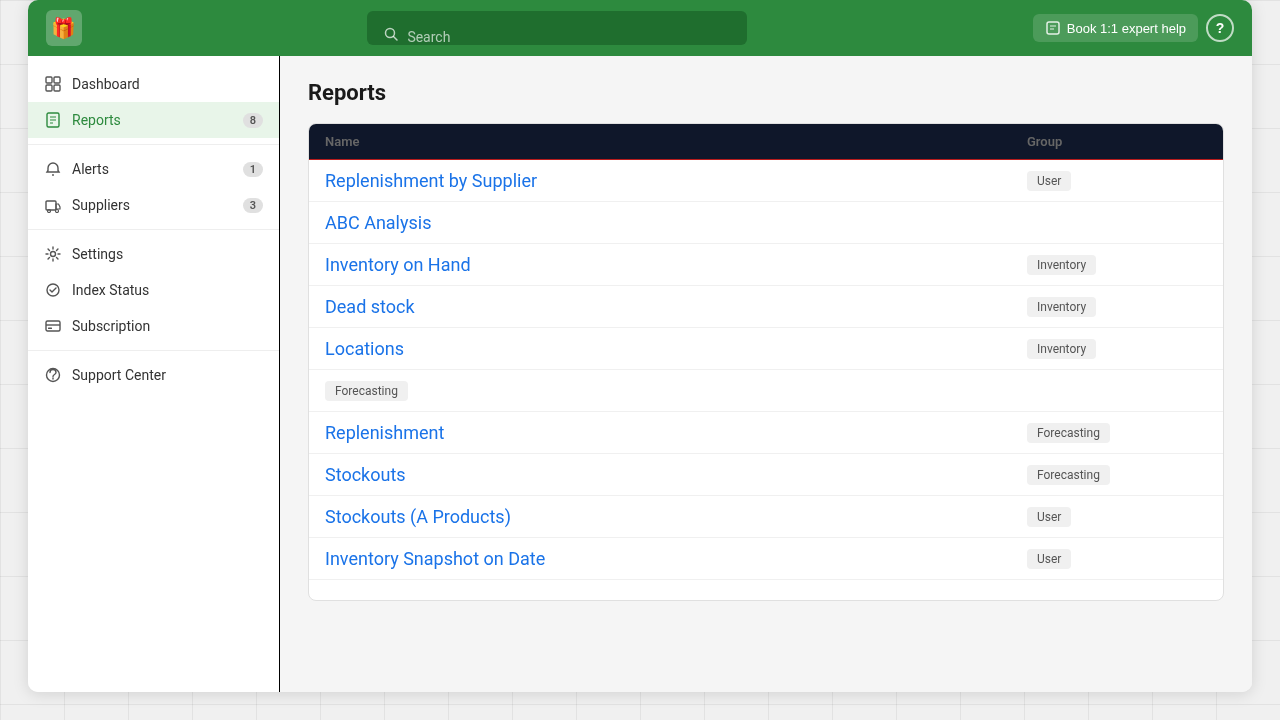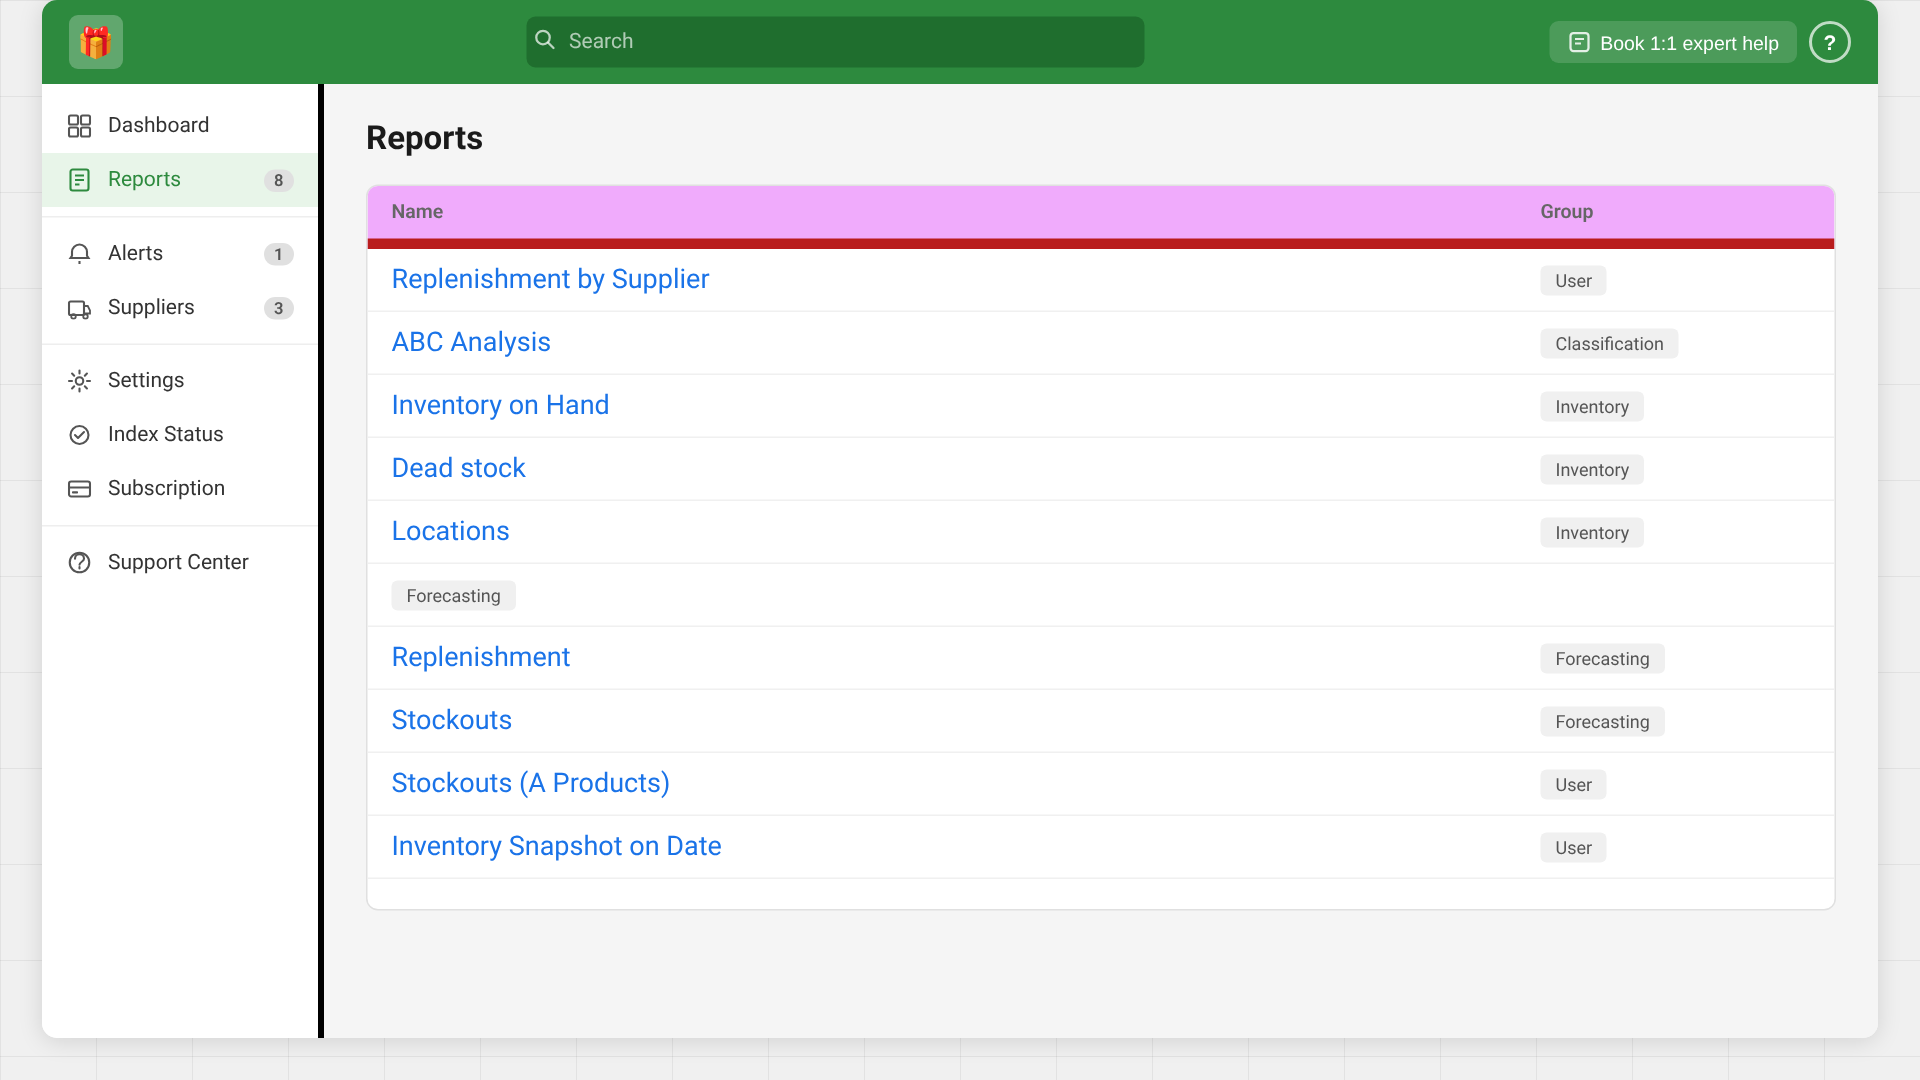--- a/index.html
+++ b/index.html
@@ -78,24 +78,24 @@
       flex: 1;
       display: flex;
       justify-content: center;
     }
 
     .search-box {
       background: #1f6e2e;
       border: none;
       border-radius: 6px;
       height: 34px;
-      width: 412px;
-      display: flex;
-      align-items: center;
-      padding: 0 4px;
+      width: 380px;
+      display: flex;
+      align-items: flex-end;
+      padding: 0 16px;
       gap: 8px;
       cursor: text;
     }
 
     .search-icon-wrap {
       color: rgba(255,255,255,0.7);
       font-size: 14px;
     }
 
     .search-placeholder {
@@ -140,23 +140,23 @@
     
     .main-area {
       display: flex;
       flex: 1;
       background: #f5f5f5;
       overflow: hidden;
     }
 
     
     .sidebar {
-      width: 188px;
+      width: 252px;
       background: #ffffff;
-      border-right: 4px solid #000000;
+      border-right: 1px solid #000000;
       padding: 10px 0;
       flex-shrink: 0;
     }
 
     .sidebar-item {
       display: flex;
       align-items: center;
       padding: 9px 16px;
       gap: 10px;
       cursor: pointer;
@@ -225,22 +225,22 @@
     .reports-table {
       background: white;
       border-radius: 8px;
       border: 1px solid #e0e0e0;
       overflow: hidden;
     }
 
     .table-header {
       display: grid;
       grid-template-columns: 1fr 180px;
-      background: #f0abfc;
-      border-bottom: 7px solid #b91c1c;
+      background: #0f172a;
+      border-bottom: 1px solid #b91c1c;
       padding: 10px 16px;
     }
 
     .table-header-cell {
       font-size: 13px;
       font-weight: 600;
       color: #666;
     }
 
     .table-row {
@@ -430,21 +430,20 @@
             <span class="table-header-cell">Group</span>
           </div>
 
           <div id="table-body">
               <div class="table-row">
                 <span class="report-link">Replenishment by Supplier</span>
                 <span><span class="group-badge">User</span></span>
               </div>
               <div class="table-row">
                 <span class="report-link">ABC Analysis</span>
-                <span><span class="group-badge">Classification</span></span>
               </div>
               <div class="table-row">
                 <span class="report-link">Inventory on Hand</span>
                 <span><span class="group-badge">Inventory</span></span>
               </div>
               <div class="table-row">
                 <span class="report-link">Dead stock</span>
                 <span><span class="group-badge">Inventory</span></span>
               </div>
               <div class="table-row">

